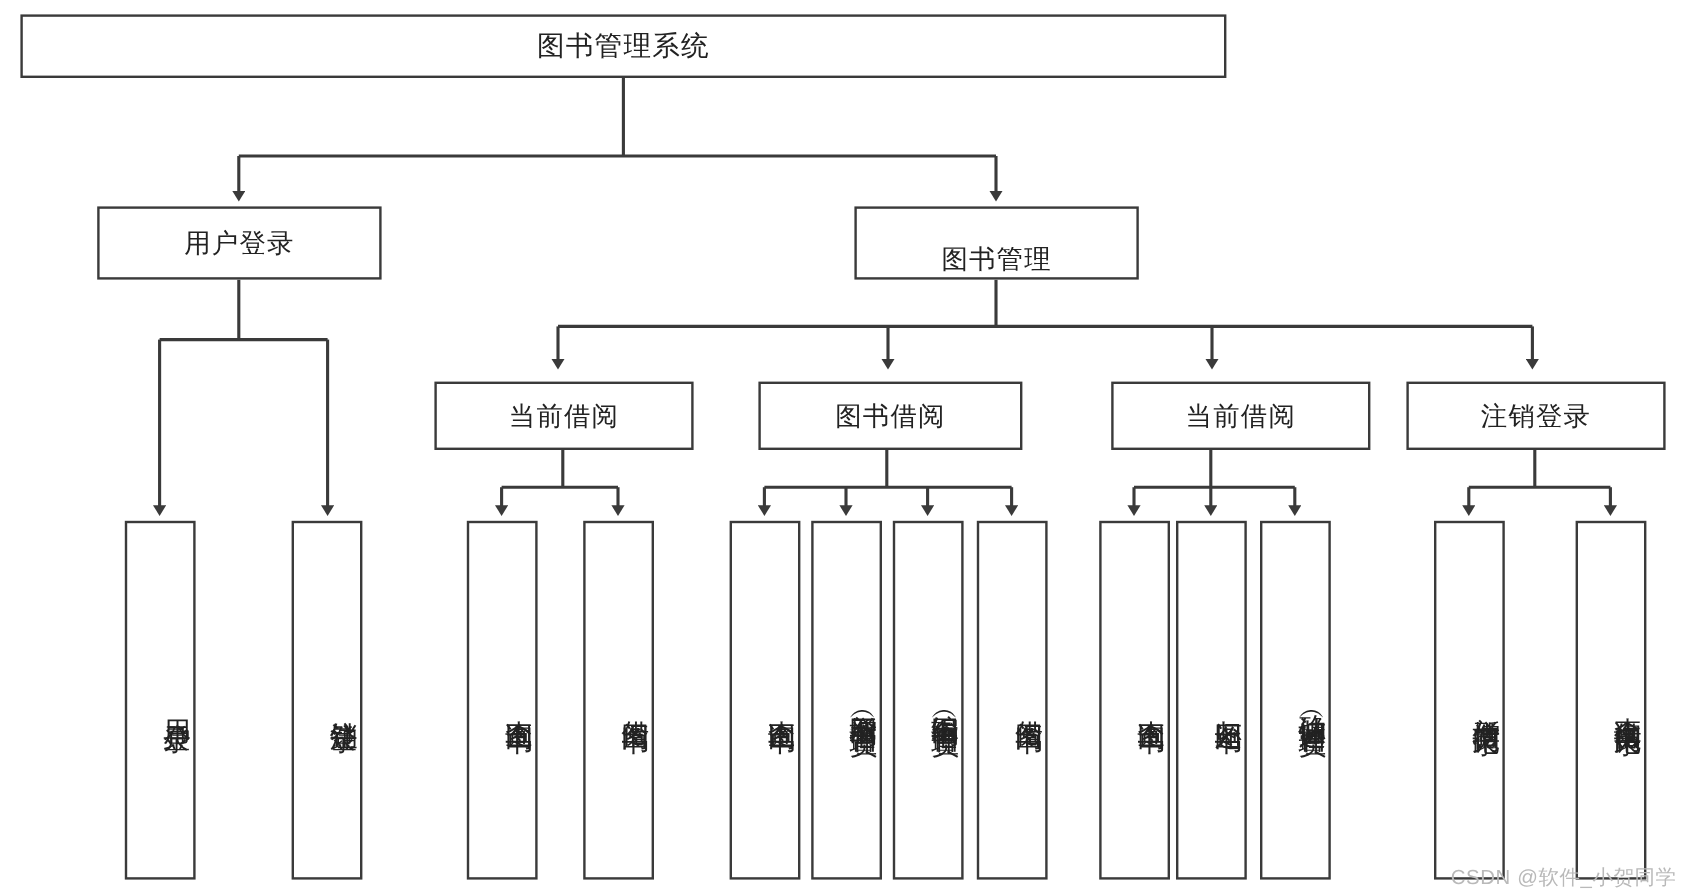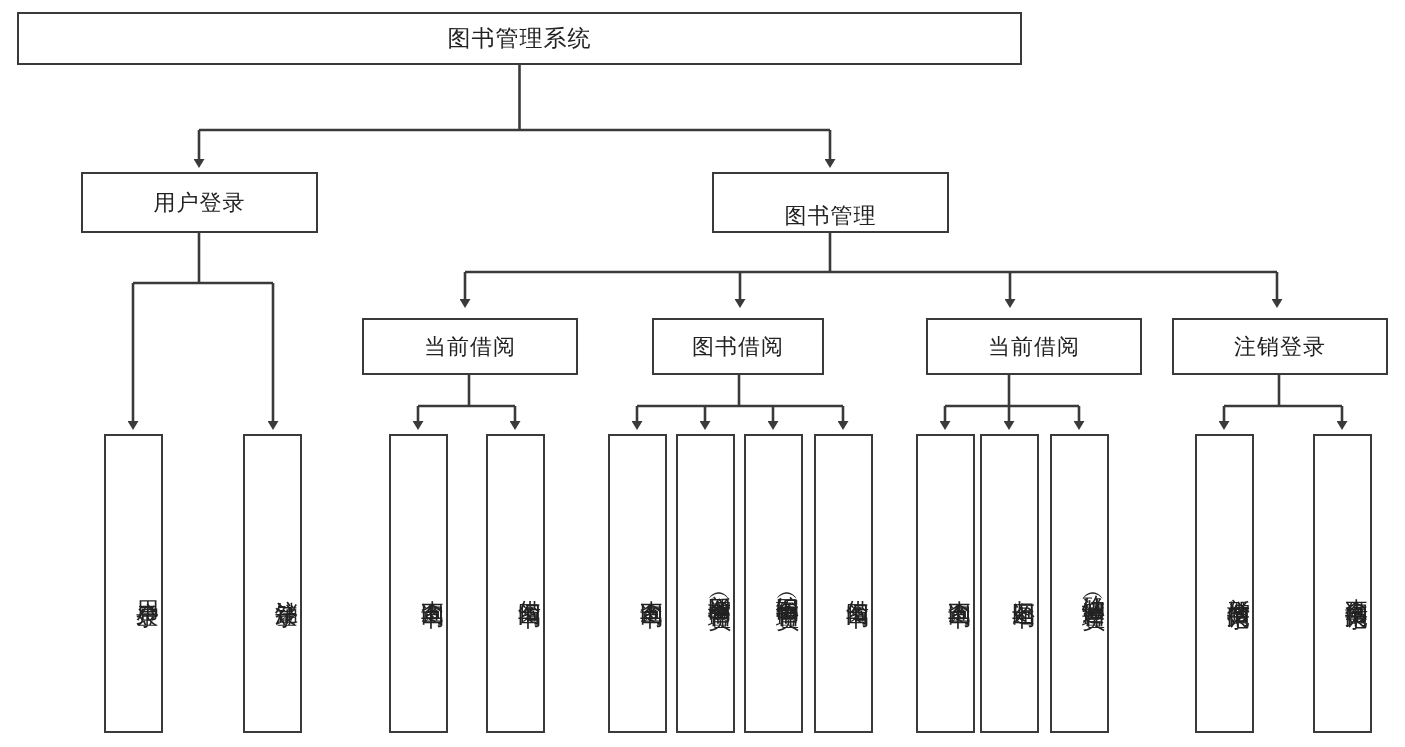--- a/index.html
+++ b/index.html
@@ -128,21 +128,21 @@
   </div>
 
   <div class="node horiz" style="left:712px; top:172px; width:237px; height:61px;align-items:flex-end;">
     <span>图书管理</span>
   </div>
 
   <div class="node horiz" style="left:362px; top:318px; width:216px; height:57px;">
     <span>当前借阅</span>
   </div>
 
-  <div class="node horiz" style="left:632px; top:318px; width:172px; height:57px;margin-left:20px;">
+  <div class="node horiz" style="left:632px; top:318px; width:220px; height:57px;">
     <span>图书借阅</span>
   </div>
 
   <div class="node horiz" style="left:902px; top:318px; width:216px; height:57px;margin-left:24px;">
     <span>当前借阅</span>
   </div>
 
   <div class="node horiz" style="left:1172px; top:318px; width:216px; height:57px;">
     <span>注销登录</span>
   </div>
@@ -192,14 +192,15 @@
   </div>
 
   <div class="node vert" style="left:1195px; top:434px; width:59px; height:299px;">
     <span>新增借阅记录</span>
   </div>
 
   <div class="node vert" style="left:1313px; top:434px; width:59px; height:299px;">
     <span>查询借阅记录</span>
   </div>
 
+  <div id="watermark">CSDN @软件_小贺同学</div>
 
 </div>
 
 </body></html>

